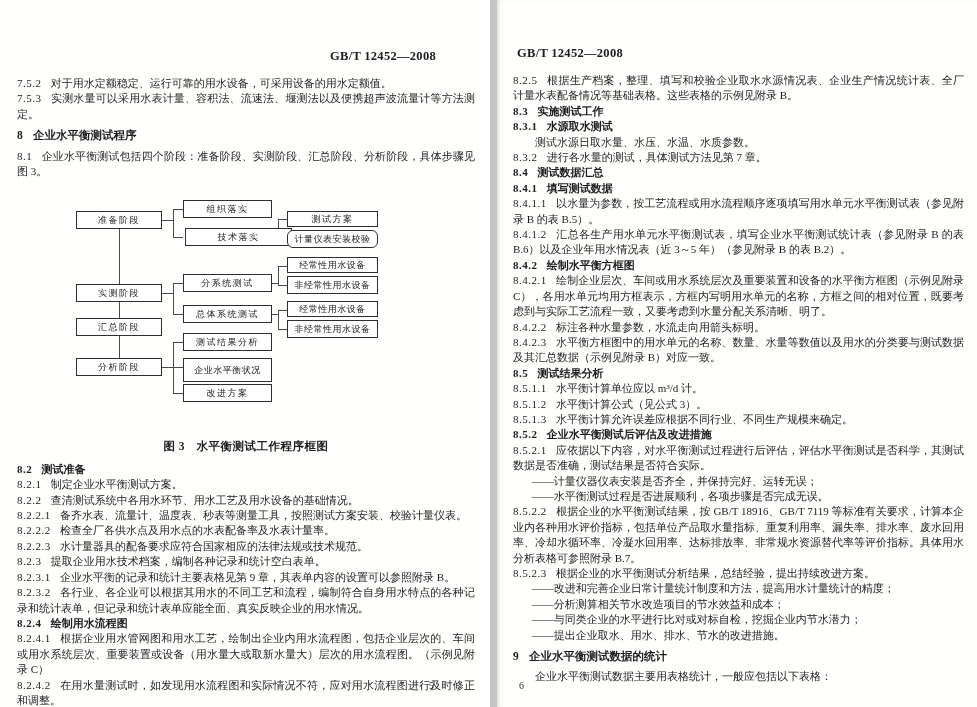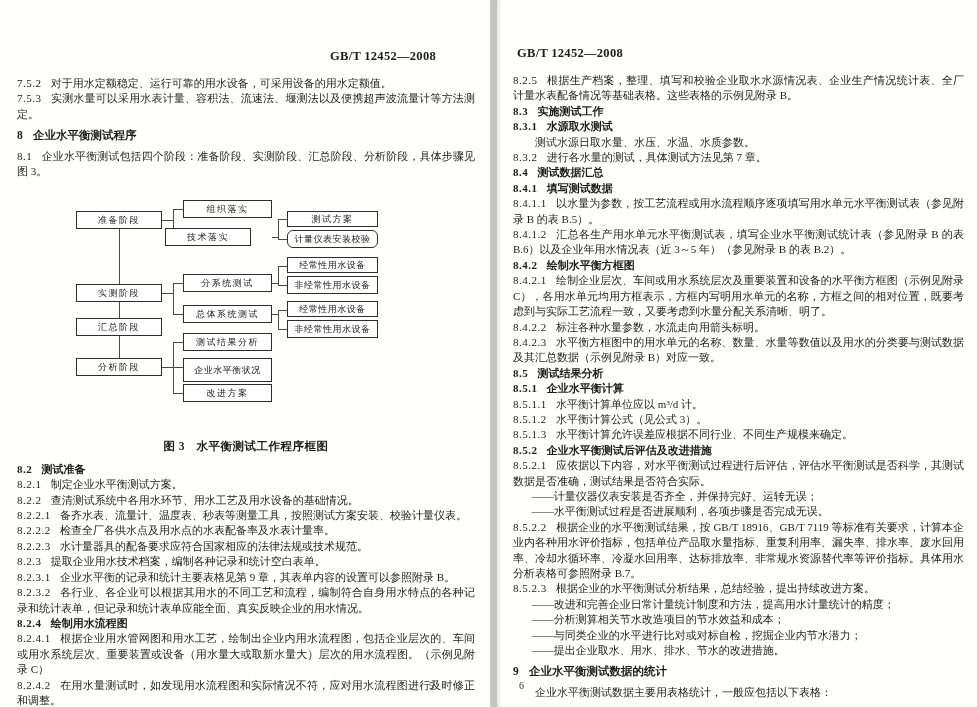--- a/index.html
+++ b/index.html
@@ -107,21 +107,21 @@
         <polyline points="156,180 166,180"></polyline>
         <polyline points="156,206 166,206"></polyline>
       </svg>
 
       <div class="flow-box" style="left:59px;top:24px;width:86px;height:18px;">准备阶段</div>
       <div class="flow-box" style="left:59px;top:97px;width:86px;height:18px;">实测阶段</div>
       <div class="flow-box" style="left:59px;top:131px;width:86px;height:18px;">汇总阶段</div>
       <div class="flow-box" style="left:59px;top:171px;width:86px;height:18px;">分析阶段</div>
 
       <div class="flow-box" style="left:166px;top:13px;width:89px;height:18px;">组织落实</div>
-      <div class="flow-box" style="left:148px;top:41px;width:86px;height:18px;">技术落实</div>
+      <div class="flow-box" style="left:168px;top:41px;width:107px;height:18px;">技术落实</div>
       <div class="flow-box" style="left:166px;top:87px;width:89px;height:18px;">分系统测试</div>
       <div class="flow-box" style="left:166px;top:118px;width:89px;height:18px;">总体系统测试</div>
       <div class="flow-box" style="left:166px;top:146px;width:89px;height:18px;">测试结果分析</div>
       <div class="flow-box tight" style="left:166px;top:171px;width:89px;height:24px;">企业水平衡状况</div>
       <div class="flow-box" style="left:166px;top:197px;width:89px;height:18px;">改进方案</div>
 
       <div class="flow-box" style="left:270px;top:24px;width:91px;height:16px;">测试方案</div>
       <div class="flow-box tight" style="left:270px;top:43px;width:91px;height:18px;border-radius:6px;">计量仪表安装校验</div>
       <div class="flow-box tight" style="left:270px;top:70px;width:91px;height:16px;">经常性用水设备</div>
       <div class="flow-box tight" style="left:270px;top:89px;width:91px;height:18px;">非经常性用水设备</div>
@@ -164,21 +164,20 @@
         <div class="para body"><span class="clause-num">8.3.2</span><span>进行各水量的测试，具体测试方法见第 7 章。</span></div>
         <div class="para h2"><span class="clause-num">8.4</span><span>测试数据汇总</span></div>
         <div class="para h2"><span class="clause-num">8.4.1</span><span>填写测试数据</span></div>
         <div class="para body"><span class="clause-num">8.4.1.1</span><span>以水量为参数，按工艺流程或用水流程顺序逐项填写用水单元水平衡测试表（参见附录 B 的表 B.5）。</span></div>
         <div class="para body"><span class="clause-num">8.4.1.2</span><span>汇总各生产用水单元水平衡测试表，填写企业水平衡测试统计表（参见附录 B 的表 B.6）以及企业年用水情况表（近 3～5 年）（参见附录 B 的表 B.2）。</span></div>
         <div class="para h2"><span class="clause-num">8.4.2</span><span>绘制水平衡方框图</span></div>
         <div class="para body"><span class="clause-num">8.4.2.1</span><span>绘制企业层次、车间或用水系统层次及重要装置和设备的水平衡方框图（示例见附录 C），各用水单元均用方框表示，方框内写明用水单元的名称，方框之间的相对位置，既要考虑到与实际工艺流程一致，又要考虑到水量分配关系清晰、明了。</span></div>
         <div class="para body"><span class="clause-num">8.4.2.2</span><span>标注各种水量参数，水流走向用箭头标明。</span></div>
         <div class="para body"><span class="clause-num">8.4.2.3</span><span>水平衡方框图中的用水单元的名称、数量、水量等数值以及用水的分类要与测试数据及其汇总数据（示例见附录 B）对应一致。</span></div>
         <div class="para h2"><span class="clause-num">8.5</span><span>测试结果分析</span></div>
-        <div class="para h2"><span class="clause-num">8.5.1</span><span>企业水平衡计算</span></div>
         <div class="para body"><span class="clause-num">8.5.1.1</span><span>水平衡计算单位应以 m³/d 计。</span></div>
         <div class="para body"><span class="clause-num">8.5.1.2</span><span>水平衡计算公式（见公式 3）。</span></div>
         <div class="para body"><span class="clause-num">8.5.1.3</span><span>水平衡计算允许误差应根据不同行业、不同生产规模来确定。</span></div>
         <div class="para h2"><span class="clause-num">8.5.2</span><span>企业水平衡测试后评估及改进措施</span></div>
         <div class="para body"><span class="clause-num">8.5.2.1</span><span>应依据以下内容，对水平衡测试过程进行后评估，评估水平衡测试是否科学，其测试数据是否准确，测试结果是否符合实际。</span></div>
         <div class="para dash"><span>——计量仪器仪表安装是否齐全，并保持完好、运转无误；</span></div>
         <div class="para dash"><span>——水平衡测试过程是否进展顺利，各项步骤是否完成无误。</span></div>
         <div class="para body"><span class="clause-num">8.5.2.2</span><span>根据企业的水平衡测试结果，按 GB/T 18916、GB/T 7119 等标准有关要求，计算本企业内各种用水评价指标，包括单位产品取水量指标、重复利用率、漏失率、排水率、废水回用率、冷却水循环率、冷凝水回用率、达标排放率、非常规水资源替代率等评价指标。具体用水分析表格可参照附录 B.7。</span></div>
         <div class="para body"><span class="clause-num">8.5.2.3</span><span>根据企业的水平衡测试分析结果，总结经验，提出持续改进方案。</span></div>
         <div class="para dash"><span>——改进和完善企业日常计量统计制度和方法，提高用水计量统计的精度；</span></div>

